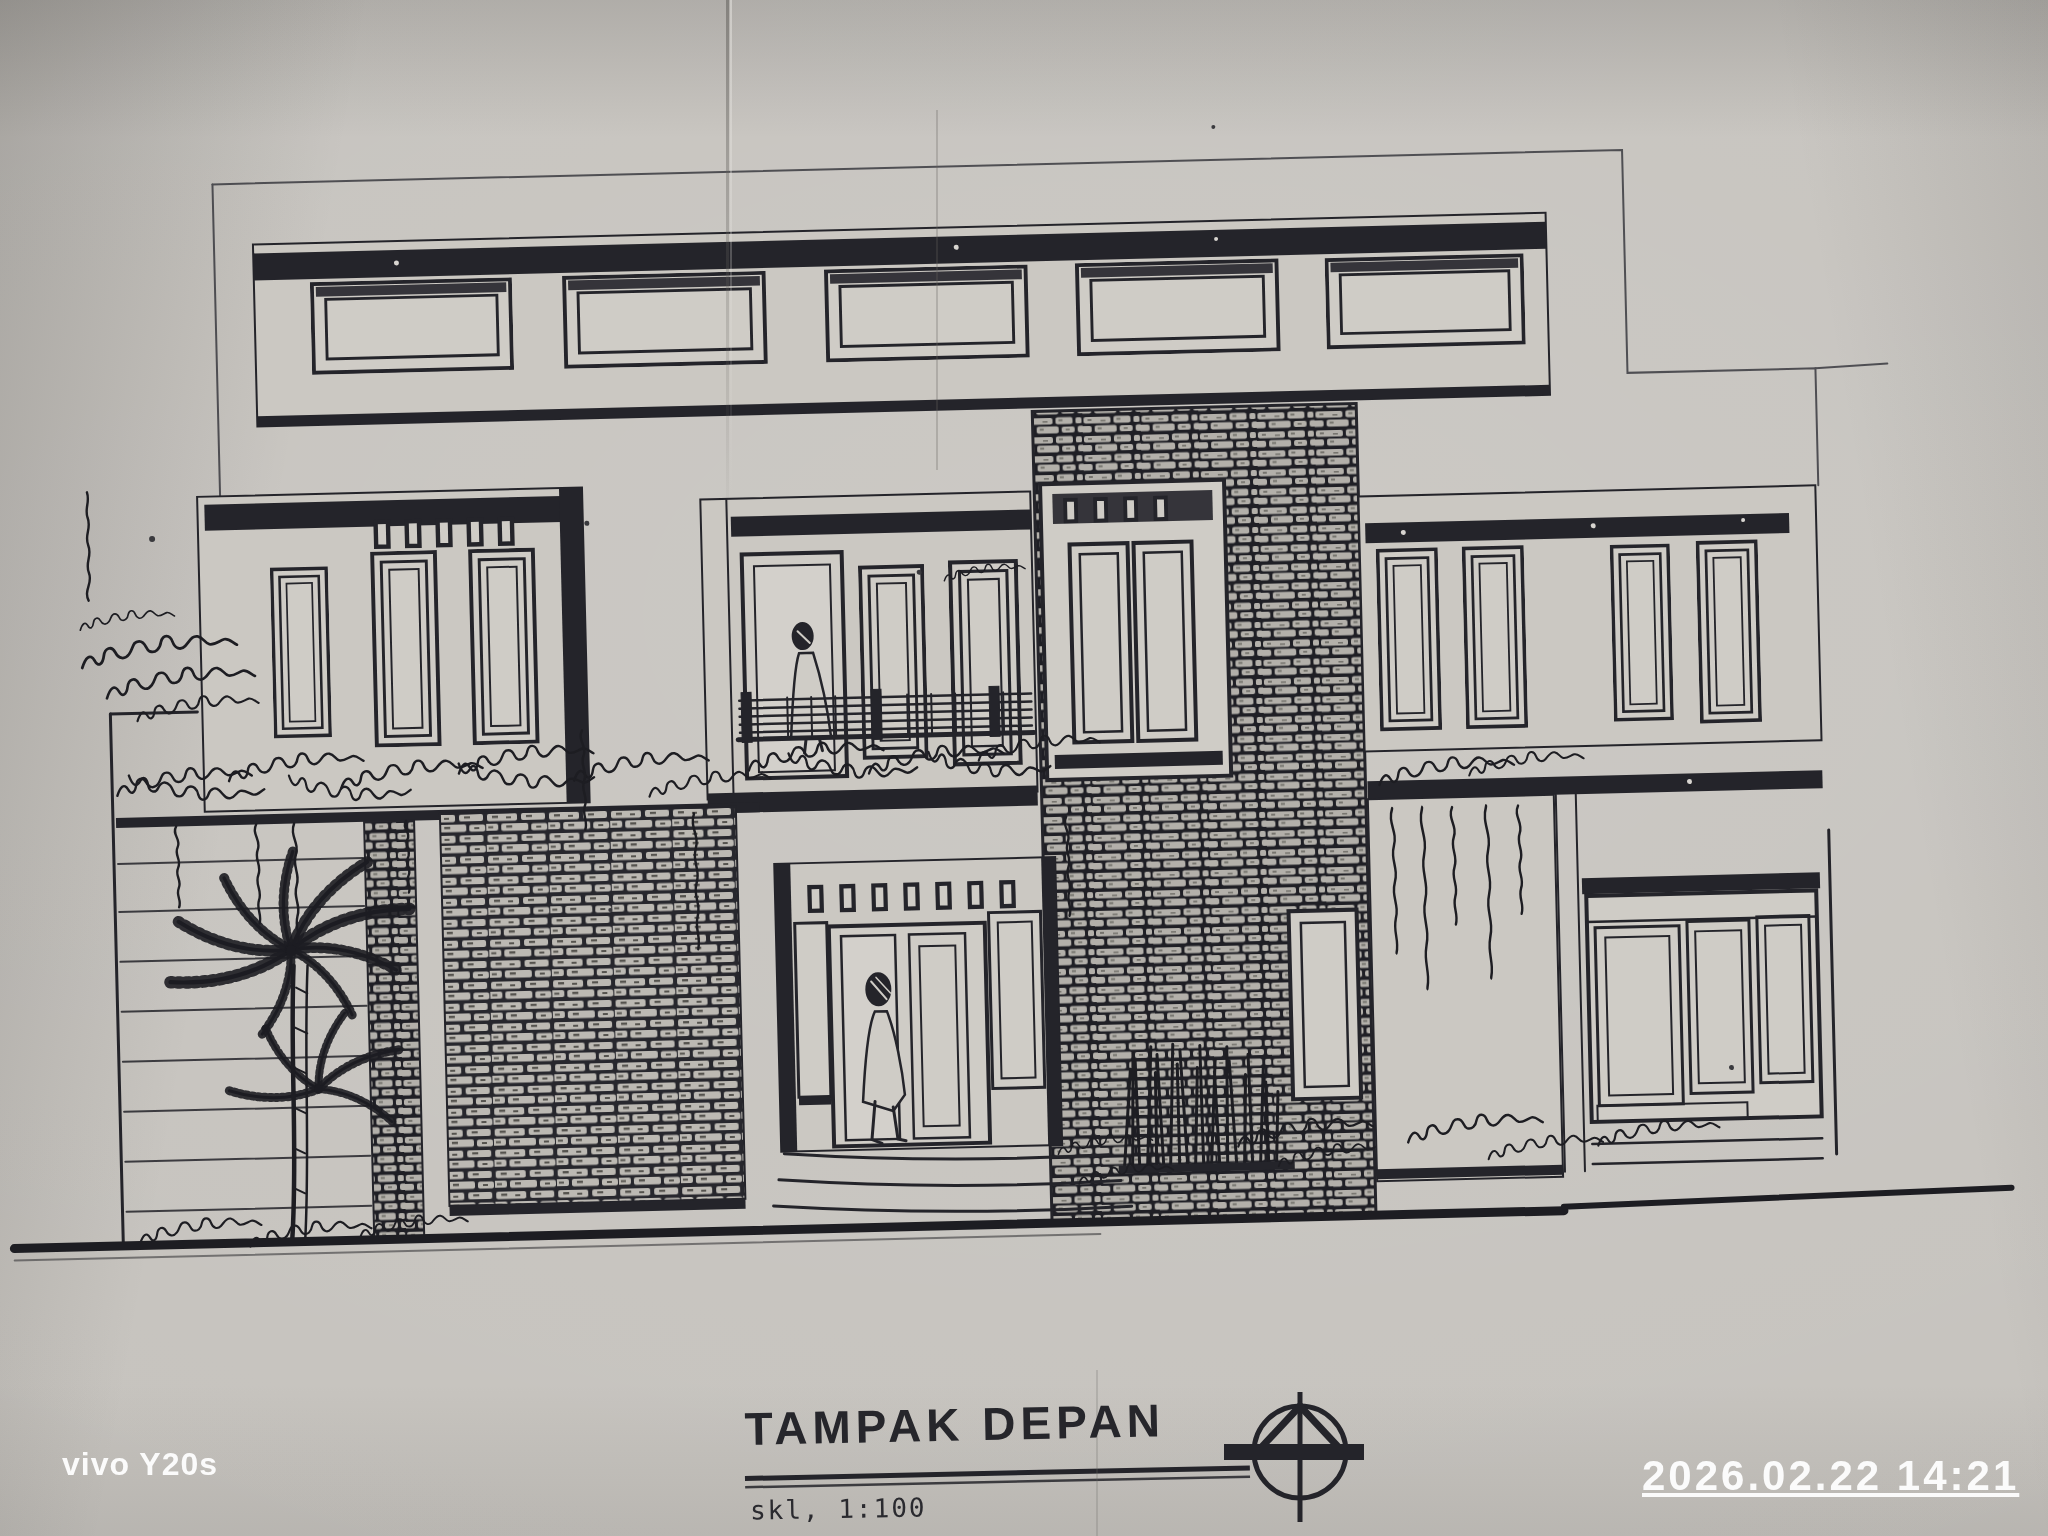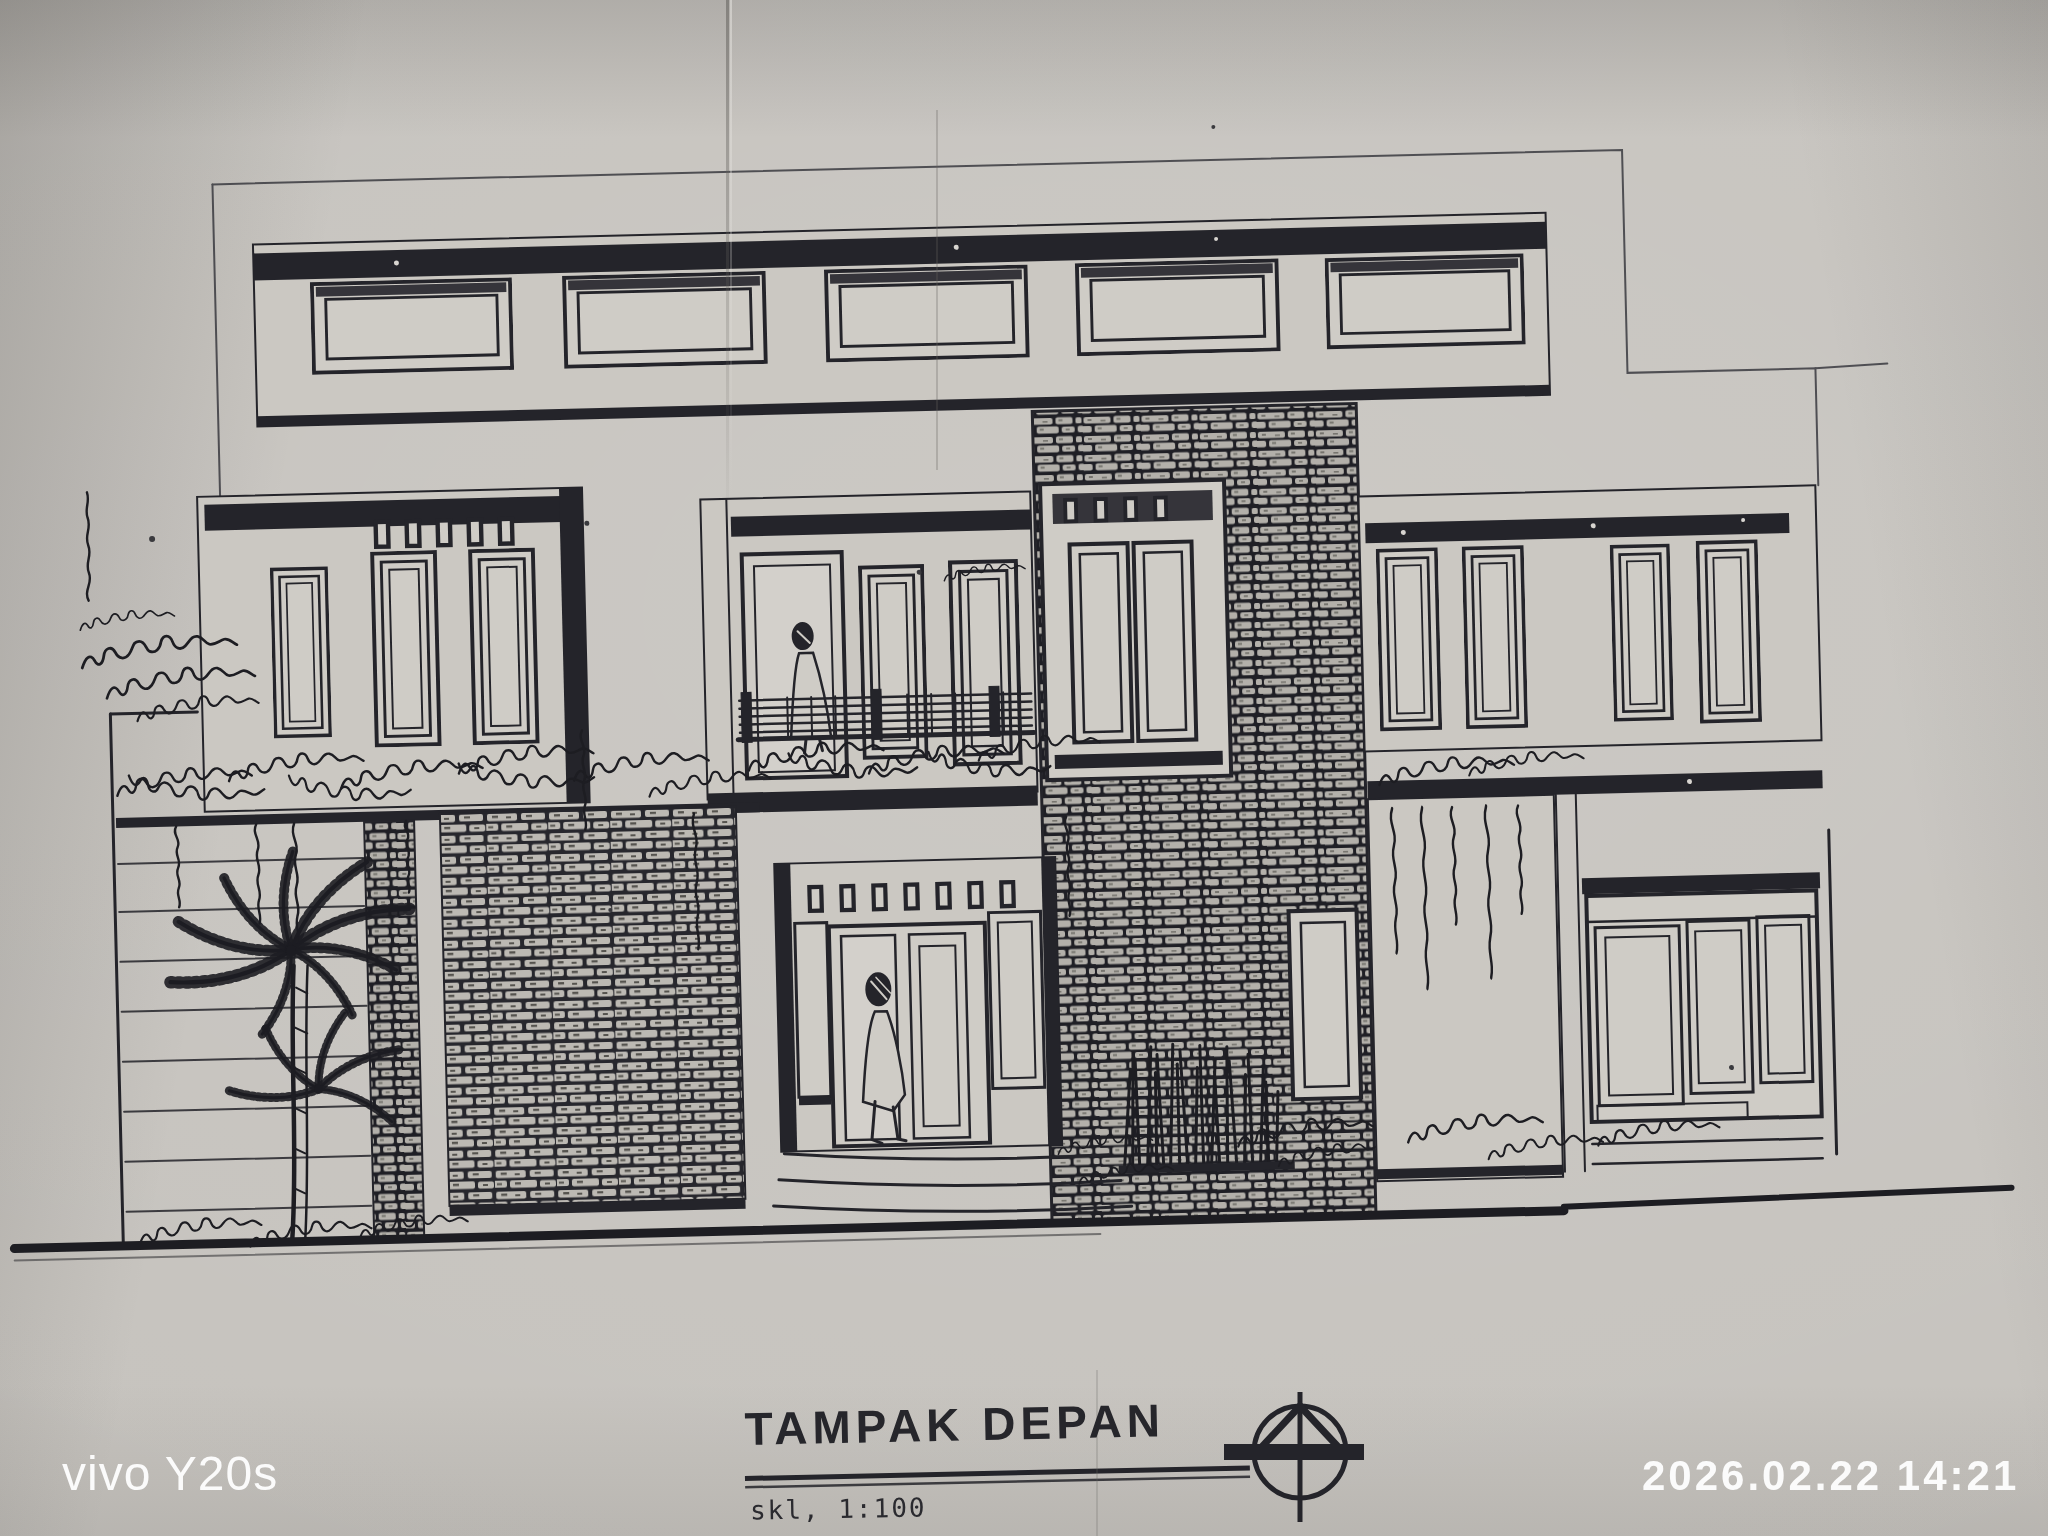--- a/index.html
+++ b/index.html
@@ -13,22 +13,22 @@
     font-family:"Liberation Sans", sans-serif;}
   #photo svg{position:absolute;left:0;top:0;}
   .crease{position:absolute;pointer-events:none;}
   .c1{left:726px;top:0;width:3px;height:540px;
       background:linear-gradient(to bottom, rgba(96,94,90,.55), rgba(96,94,90,0));}
   .c1b{left:730px;top:0;width:2px;height:500px;
       background:linear-gradient(to bottom, rgba(235,233,229,.5), rgba(235,233,229,0));}
   .c2{left:936px;top:110px;width:2px;height:360px;background:rgba(100,98,94,.28);}
   .c3{left:1096px;top:1370px;width:2px;height:166px;background:rgba(100,98,94,.22);}
   .overlay-text{position:absolute;color:#fff;opacity:.95;}
-  #wm{left:62px;top:1446px;font-size:48px;font-weight:400;letter-spacing:1px;}
-  #ts{left:1642px;top:1452px;font-size:42px;font-weight:600;letter-spacing:3px;}
+  #wm{left:62px;top:1446px;font-size:32px;font-weight:700;letter-spacing:1px;}
+  #ts{left:1642px;top:1452px;font-size:42px;font-weight:600;letter-spacing:3px;text-decoration:underline;}
   #title{position:absolute;left:744px;top:1402px;font-size:46px;font-weight:bold;
     letter-spacing:5px;color:#26262b;transform:rotate(-1.2deg);transform-origin:left top;}
   #scale{position:absolute;left:750px;top:1494px;font-size:26px;letter-spacing:2px;
     color:#2a2a2f;font-family:"DejaVu Sans Mono", monospace;transform:rotate(-1deg);}
 </style>
 </head>
 <body>
 
 <div id="photo">
 

